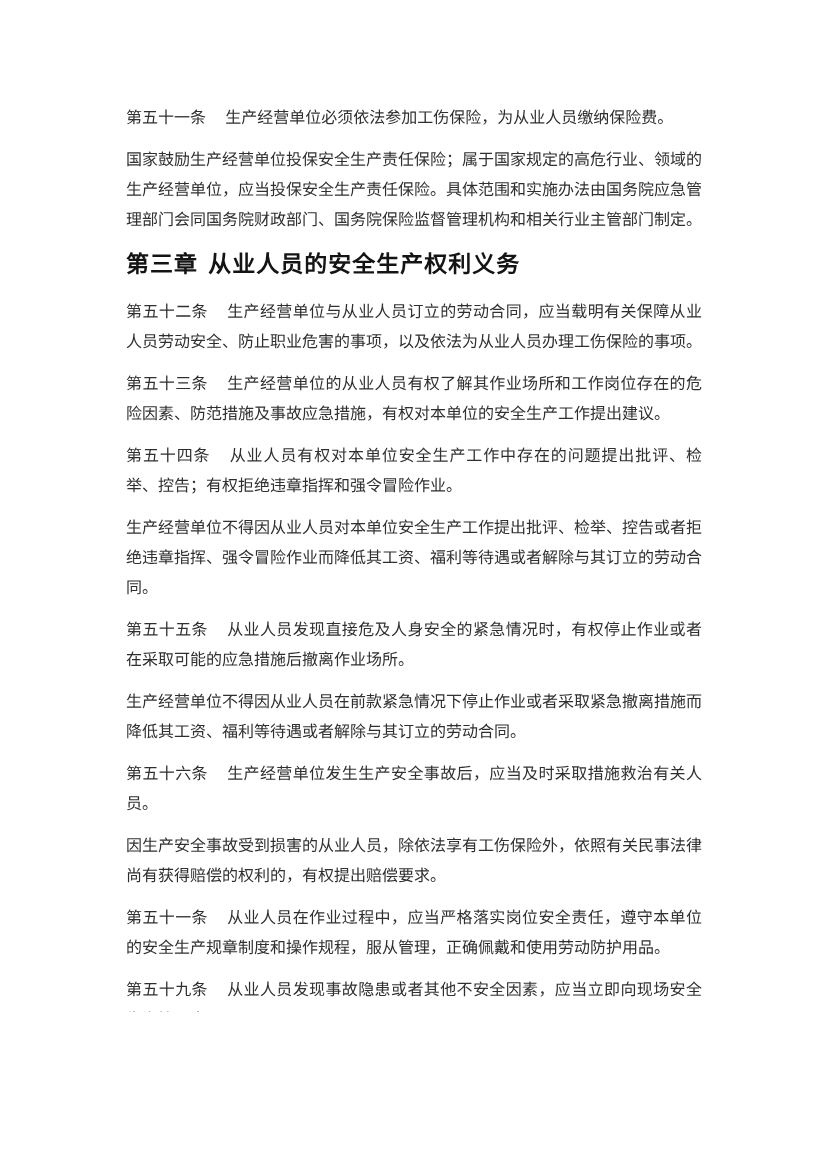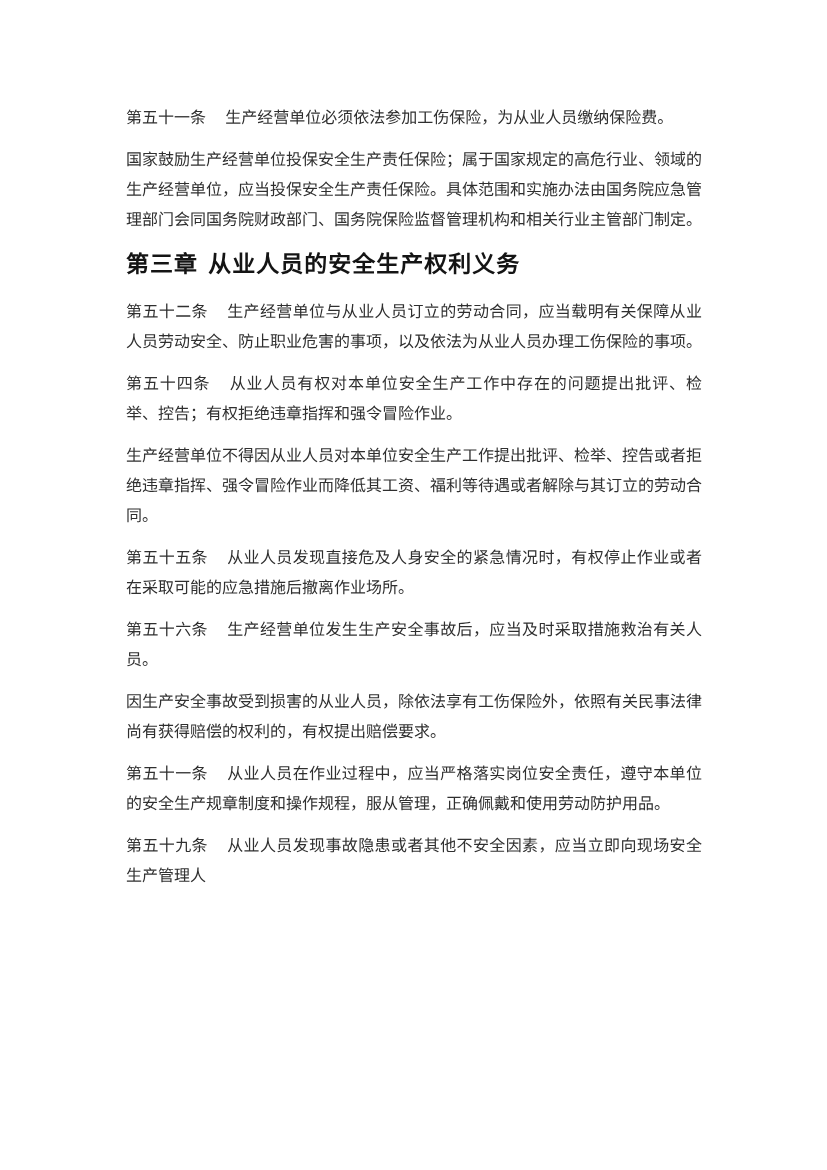--- a/index.html
+++ b/index.html
@@ -64,27 +64,29 @@
 
     <p class="para"><span class="art-num">第五十一条</span><span>生产经营单位必须依法参加工伤保险，为从业人员缴纳保险费。</span></p>
 
     <p class="para">国家鼓励生产经营单位投保安全生产责任保险；属于国家规定的高危行业、领域的生产经营单位，应当投保安全生产责任保险。具体范围和实施办法由国务院应急管理部门会同国务院财政部门、国务院保险监督管理机构和相关行业主管部门制定。</p>
 
     <h2 class="chapter"><span class="chapter-num">第三章</span><span>从业人员的安全生产权利义务</span></h2>
 
     <p class="para"><span class="art-num">第五十二条</span><span>生产经营单位与从业人员订立的劳动合同，应当载明有关保障从业人员劳动安全、防止职业危害的事项，以及依法为从业人员办理工伤保险的事项。</span></p>
 
 
+    <p class="para"><span class="art-num">第五十三条</span><span>生产经营单位的从业人员有权了解其作业场所和工作岗位存在的危险因素、防范措施及事故应急措施，有权对本单位的安全生产工作提出建议。</span></p>
 
     <p class="para"><span class="art-num">第五十四条</span><span>从业人员有权对本单位安全生产工作中存在的问题提出批评、检举、控告；有权拒绝违章指挥和强令冒险作业。</span></p>
 
     <p class="para">生产经营单位不得因从业人员对本单位安全生产工作提出批评、检举、控告或者拒绝违章指挥、强令冒险作业而降低其工资、福利等待遇或者解除与其订立的劳动合同。</p>
 
     <p class="para"><span class="art-num">第五十五条</span><span>从业人员发现直接危及人身安全的紧急情况时，有权停止作业或者在采取可能的应急措施后撤离作业场所。</span></p>
 
+    <p class="para">生产经营单位不得因从业人员在前款紧急情况下停止作业或者采取紧急撤离措施而降低其工资、福利等待遇或者解除与其订立的劳动合同。</p>
 
     <p class="para"><span class="art-num">第五十六条</span><span>生产经营单位发生生产安全事故后，应当及时采取措施救治有关人员。</span></p>
 
     <p class="para">因生产安全事故受到损害的从业人员，除依法享有工伤保险外，依照有关民事法律尚有获得赔偿的权利的，有权提出赔偿要求。</p>
 
     <p class="para"><span class="art-num">第五十一条</span><span>从业人员在作业过程中，应当严格落实岗位安全责任，遵守本单位的安全生产规章制度和操作规程，服从管理，正确佩戴和使用劳动防护用品。</span></p>
 
 
     <p class="para"><span class="art-num">第五十九条</span><span>从业人员发现事故隐患或者其他不安全因素，应当立即向现场安全生产管理人</span></p>
 

